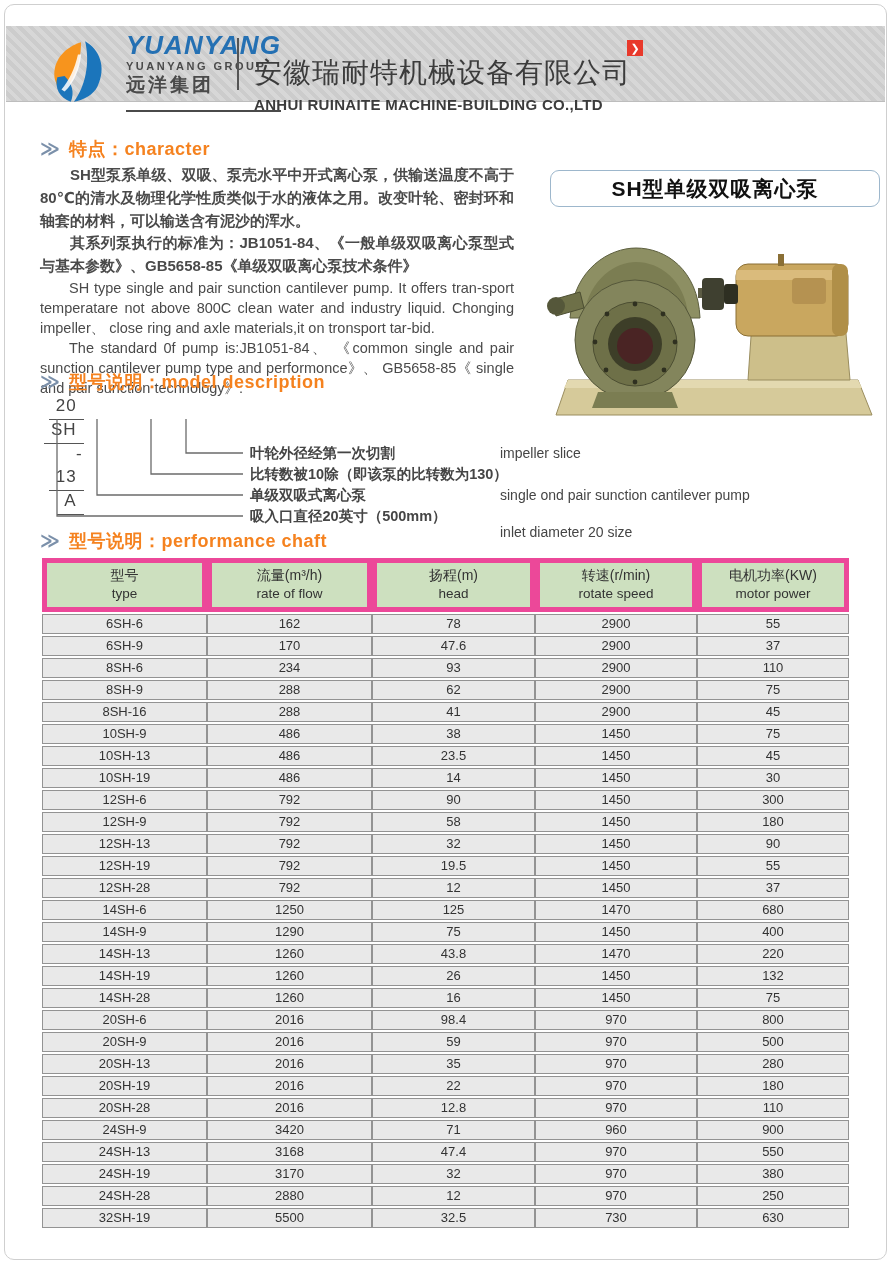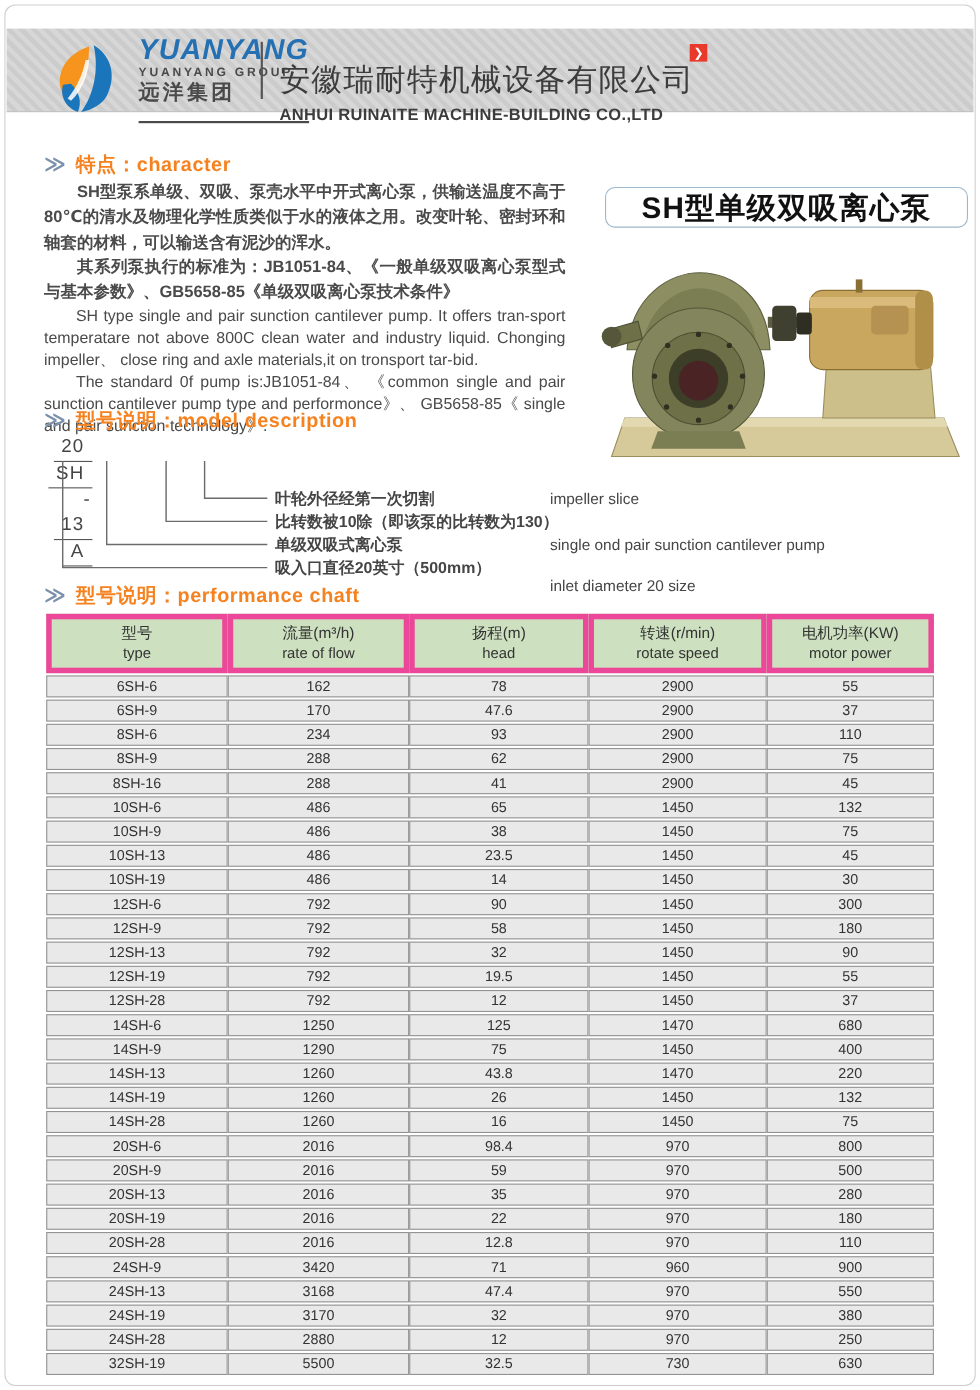--- a/index.html
+++ b/index.html
@@ -38,21 +38,21 @@
   .char-text { position:absolute; left:40px; top:164px; width:474px; }
   .cn-para { font-size:15px; font-weight:600; color:#4a4a4a; line-height:1.52; text-indent:2em; text-align:justify; }
   .en-para { font-size:14.5px; color:#4a4a4a; line-height:1.38; text-indent:2em; text-align:justify; }
 
   
   .product-title-box {
     position:absolute; left:550px; top:170px; width:330px; height:37px;
     border:1px solid #9db7cc; border-radius:9px; background:#fff;
     display:flex; align-items:center; justify-content:center;
   }
-  .product-title { font-size:27px; font-weight:bold; color:#111; letter-spacing:1px; }
+  .product-title { font-size:21px; font-weight:bold; color:#111; letter-spacing:1px; }
   .pump-figure { position:absolute; left:540px; top:222px; width:345px; height:200px; }
 
   
   .model-code { position:absolute; left:44px; top:396px; display:flex; align-items:flex-end; font-size:17px; color:#444;flex-direction:column; }
   .code-part { border-bottom:1px solid #555; padding:0 7px 3px; margin-right:12px; letter-spacing:1px; }
   .code-dash { padding:0 2px 3px; margin-right:12px; }
   .model-diagram { position:absolute; left:0; top:415px; width:838px; height:120px; }
   .diagram-lines { position:absolute; left:0; top:0; }
   .diag-label-cn { position:absolute; left:250px; font-size:14.5px; font-weight:600; color:#454545; white-space:nowrap; }
   .diag-label-en { position:absolute; left:500px; font-size:14px; color:#454545; white-space:nowrap; }
@@ -251,27 +251,20 @@
           <td>75</td>
         </tr>
         <tr>
           <td>8SH-16</td>
           <td>288</td>
           <td>41</td>
           <td>2900</td>
           <td>45</td>
         </tr>
         <tr>
-          <td>10SH-6</td>
-          <td>486</td>
-          <td>65</td>
-          <td>1450</td>
-          <td>132</td>
-        </tr>
-        <tr>
           <td>10SH-9</td>
           <td>486</td>
           <td>38</td>
           <td>1450</td>
           <td>75</td>
         </tr>
         <tr>
           <td>10SH-13</td>
           <td>486</td>
           <td>23.5</td>

